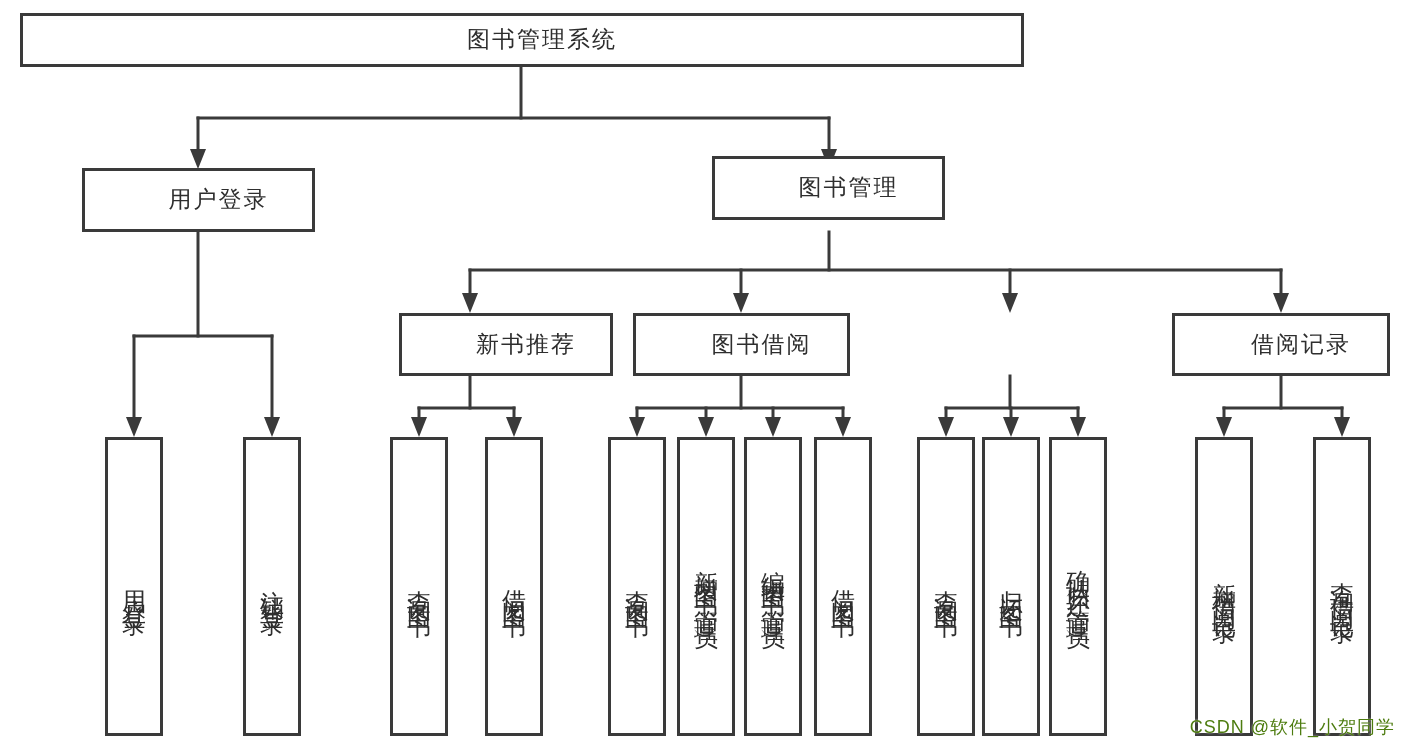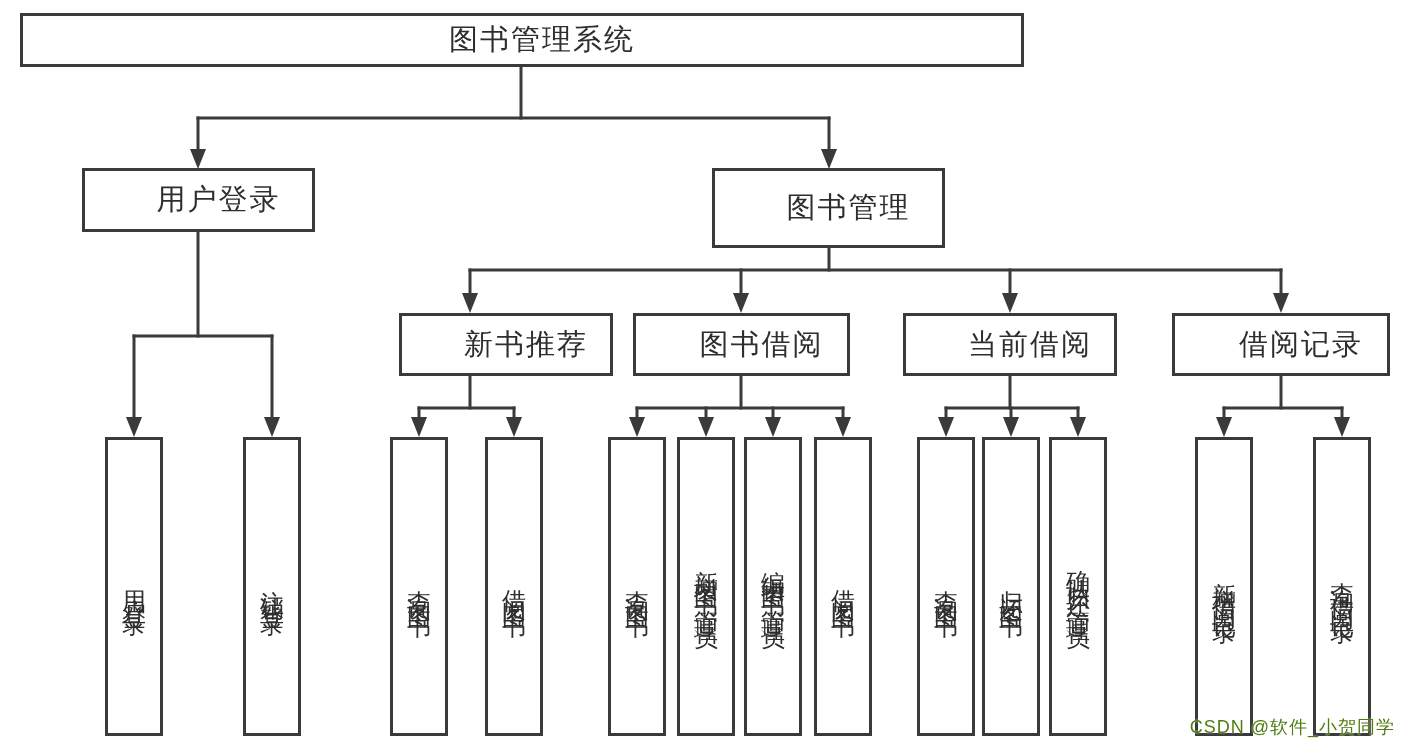--- a/index.html
+++ b/index.html
@@ -5,24 +5,24 @@
   html,body{margin:0;padding:0;background:#ffffff;}
   .canvas{
     position:relative;width:1405px;height:747px;background:#ffffff;overflow:hidden;
     font-family:"Liberation Sans", sans-serif;color:#2e2e2e;
   }
   .connectors{position:absolute;left:0;top:0;width:1405px;height:747px;}
   .node{
     position:absolute;box-sizing:border-box;background:#ffffff;
     border:3px solid #3a3a3a;display:flex;align-items:center;justify-content:center;
   }
-  .node-h{font-size:29px;letter-spacing:2px;line-height:1.3;padding-left:40px;}
+  .node-h{font-size:23px;letter-spacing:2px;line-height:1.3;padding-left:40px;}
   .node-root{left:20px;top:13px;width:1004px;height:54px;}
   .node-user{left:82px;top:168px;width:233px;height:64px;}
-  .node-book{left:712px;top:168px;width:233px;height:80px;}
+  .node-book{left:712px;top:156px;width:233px;height:64px;}
   .node-l3{top:313px;height:63px;}
   .node-recommend{left:363px;width:214px;margin-left:36px;}
   .node-borrow{left:633px;width:217px;}
   .node-current{left:903px;width:214px;}
   .node-record{left:1172px;width:218px;}
   .leaf{top:437px;height:299px;width:58px;}
   .leaf span{
     writing-mode:vertical-rl;text-orientation:mixed;
     font-size:24px;letter-spacing:8px;line-height:1;white-space:nowrap;
   }
@@ -114,23 +114,20 @@
   <div class="node node-h node-book">
     <span>图书管理</span>
   </div>
 
   <div class="node node-h node-l3 node-recommend">
     <span>新书推荐</span>
   </div>
   <div class="node node-h node-l3 node-borrow">
     <span>图书借阅</span>
   </div>
-  <div class="node node-h node-l3 node-current">
-    <span>当前借阅</span>
-  </div>
   <div class="node node-h node-l3 node-record">
     <span>借阅记录</span>
   </div>
 
   <div class="node leaf" style="left:105px">
     <span>用户登录</span>
   </div>
   <div class="node leaf" style="left:243px">
     <span>注销登录</span>
   </div>

